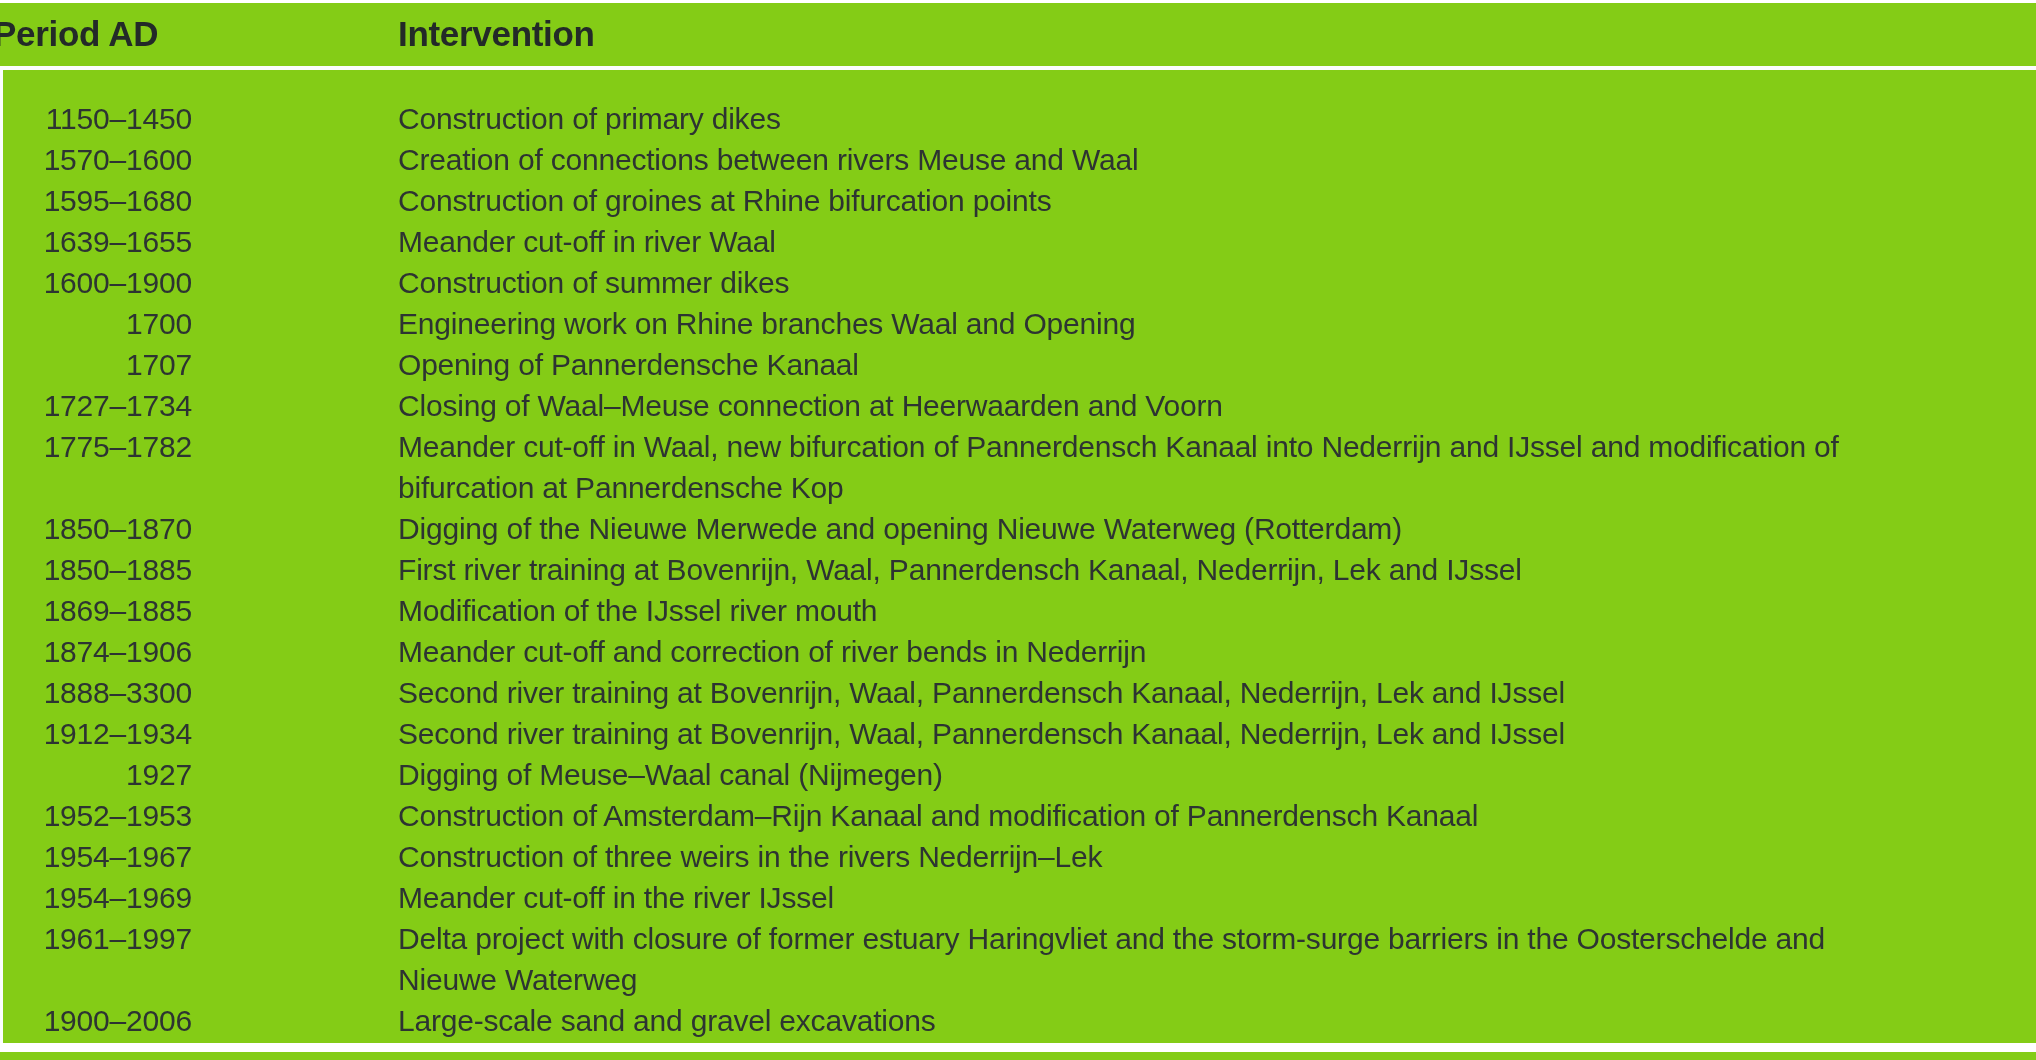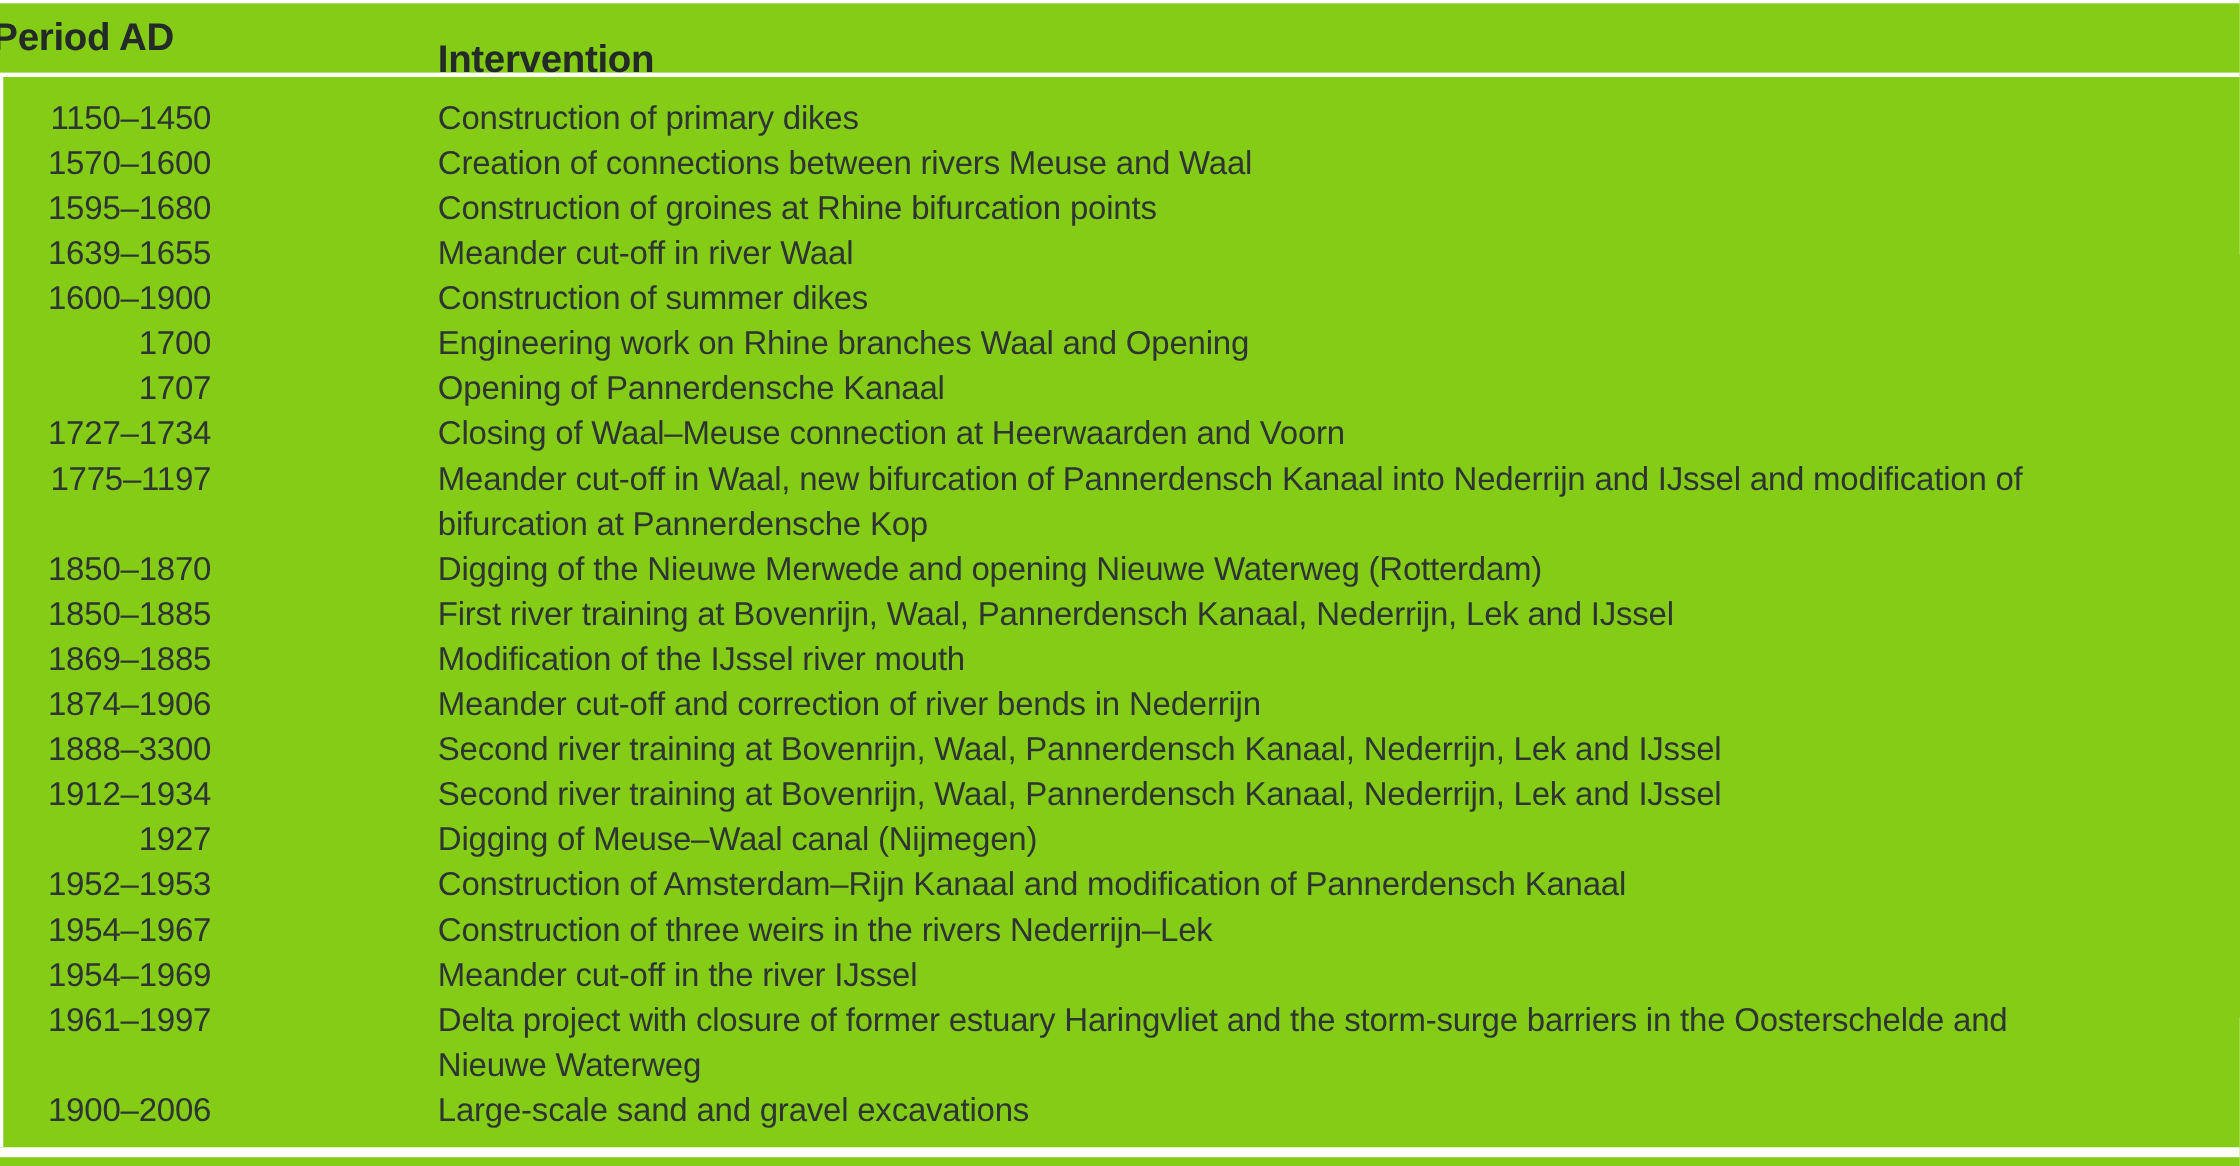--- a/index.html
+++ b/index.html
@@ -42,41 +42,40 @@
   }
   .hdr-intervention {
     position: absolute;
     left: 398px;
     top: 11px;
     font-size: 35px;
     font-weight: bold;
     color: #232a28;
     letter-spacing: -0.3px;
     white-space: nowrap;
-    margin-top: 20px;
   }
   .header-sep {
     position: absolute;
     top: 66px; left: 0; right: 0;
     height: 4px;
     background: #fbfdfd;
   }
   .left-hairline {
     position: absolute;
     left: 0;
     top: 70px;
     bottom: 17px;
     width: 3px;
     background: #fbfdfd;
   }
   .table-body {
     position: absolute;
     top: 70px; left: 0; right: 0;
     bottom: 17px;
-    padding-top: 17px;
+    padding-top: 28px;
     overflow: hidden;
   }
   .row {
     display: flex;
     align-items: flex-start;
     font-size: 30px;
     line-height: 41px;
     color: #2d3432;
     letter-spacing: -0.2px;
   }
@@ -155,21 +154,21 @@
           <div class="line">Opening of Pannerdensche Kanaal</div>
         </div>
       </div>
       <div class="row">
         <div class="cell period">1727–1734</div>
         <div class="cell intervention">
           <div class="line">Closing of Waal–Meuse connection at Heerwaarden and Voorn</div>
         </div>
       </div>
       <div class="row">
-        <div class="cell period">1775–1197</div>
+        <div class="cell period">1775–1782</div>
         <div class="cell intervention">
           <div class="line">Meander cut-off in Waal, new bifurcation of Pannerdensch Kanaal into Nederrijn and IJssel and modification of</div>
           <div class="line">bifurcation at Pannerdensche Kop</div>
         </div>
       </div>
       <div class="row">
         <div class="cell period">1850–1870</div>
         <div class="cell intervention">
           <div class="line">Digging of the Nieuwe Merwede and opening Nieuwe Waterweg (Rotterdam)</div>
         </div>

